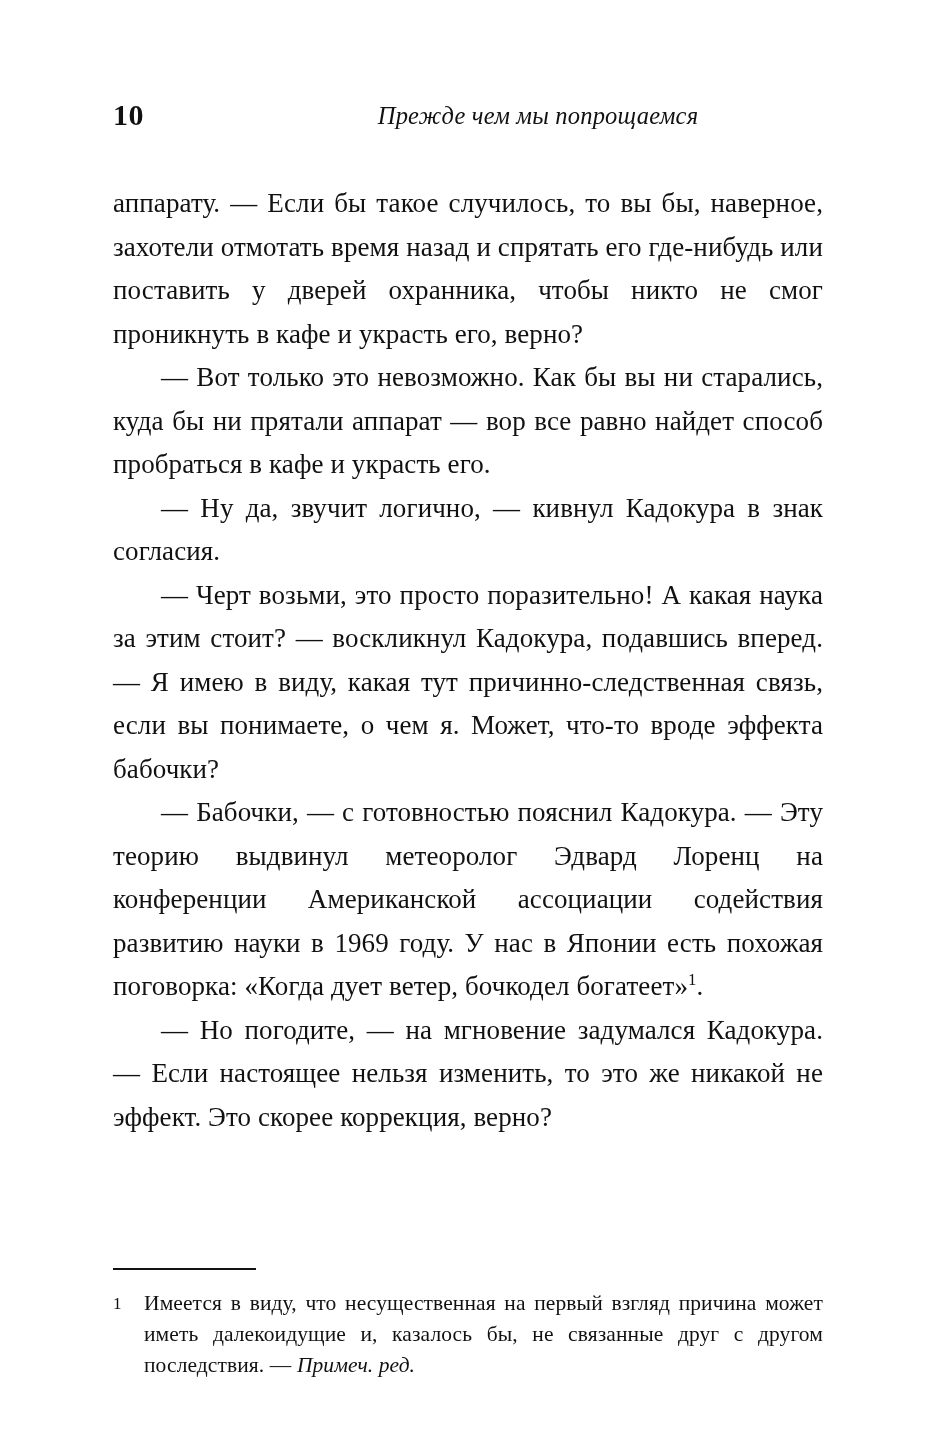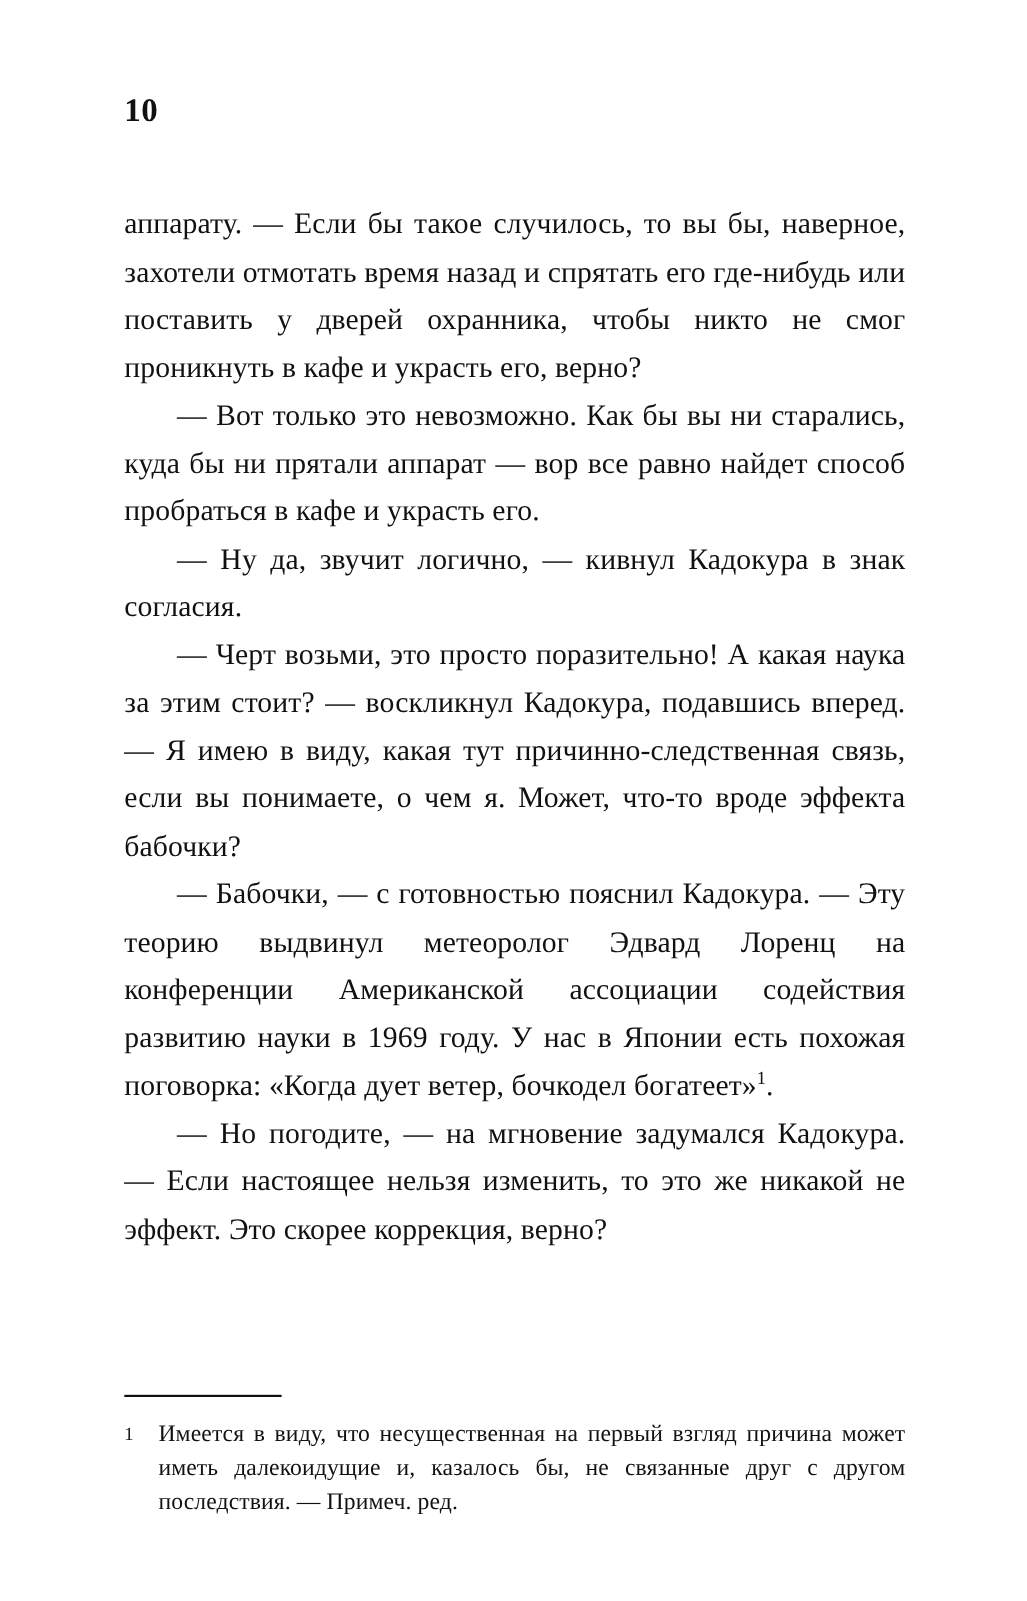--- a/index.html
+++ b/index.html
@@ -23,21 +23,21 @@
     background: #ffffff;
   }
   .content {
     position: absolute;
     left: 113px;
     top: 86px;
     width: 710px;
   }
   .running-head {
     display: flex;
-    align-items: flex-start;
+    align-items: flex-end;
     height: 44px;
     margin-bottom: 52px;
   }
   .folio {
     font-size: 30px;
     font-weight: bold;
     letter-spacing: 0.5px;
     line-height: 1;
     width: 160px;
   }
@@ -81,37 +81,39 @@
     position: relative;
     padding-left: 31px;
   }
   .footnote .fn-marker {
     position: absolute;
     left: 0;
     top: 0;
     font-size: 17px;
   }
   .footnote .fn-italic {
+    font-style: italic;
     margin-top: 15px;
   }
   sup.fn-ref {
     font-size: 0.62em;
     vertical-align: super;
     line-height: 0;
   }
 </style>
 </head>
 <body>
 
 <div class="page">
 
   <div class="content">
 
     <div class="running-head">
       <div class="folio">10</div>
+      <div class="head-title">Прежде чем мы попрощаемся</div>
     </div>
 
     <div class="body-text">
       <p>аппарату. — Если бы такое случилось, то вы бы, наверное, захотели отмотать время назад и спрятать его где-нибудь или поставить у дверей охранника, чтобы никто не смог проникнуть в кафе и украсть его, верно?</p>
       <p class="indent">— Вот только это невозможно. Как бы вы ни старались, куда бы ни прятали аппарат — вор все равно найдет способ пробраться в кафе и украсть его.</p>
       <p class="indent">— Ну да, звучит логично, — кивнул Кадокура в знак согласия.</p>
       <p class="indent">— Черт возьми, это просто поразительно! А какая наука за этим стоит? — воскликнул Кадокура, подавшись вперед. — Я имею в виду, какая тут причинно-следственная связь, если вы понимаете, о чем я. Может, что-то вроде эффекта бабочки?</p>
       <p class="indent"><span>— Бабочки, — с готовностью пояснил Кадокура. — Эту теорию выдвинул метеоролог Эдвард Лоренц на конференции Американской ассоциации содействия развитию науки в 1969 году. У нас в Японии есть похожая поговорка: «Когда дует ветер, бочкодел богатеет»</span><sup class="fn-ref">1</sup><span>.</span></p>
       <p class="indent">— Но погодите, — на мгновение задумался Кадокура. — Если настоящее нельзя изменить, то это же никакой не эффект. Это скорее коррекция, верно?</p>
     </div>

